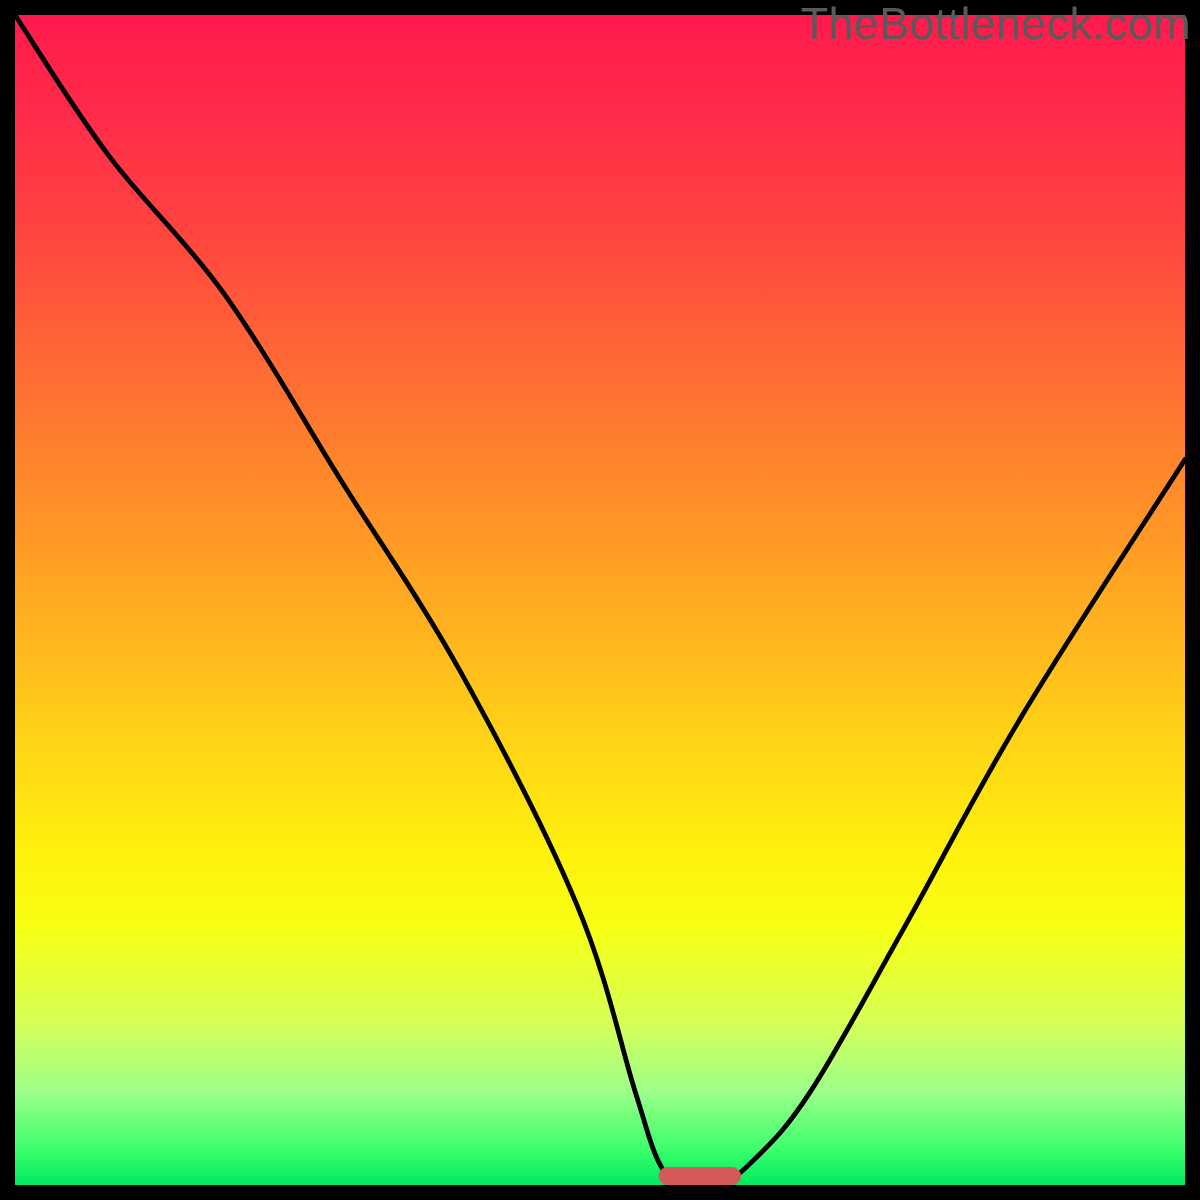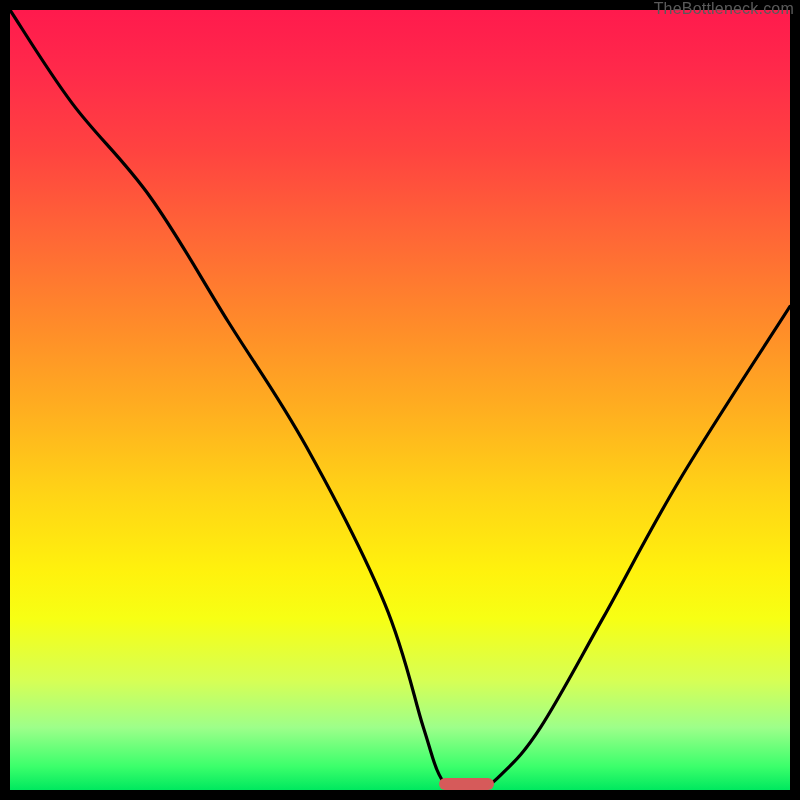--- a/index.html
+++ b/index.html
@@ -47,21 +47,21 @@
   .marker {
     position: absolute;
     background: #d65a5a;
     border-radius: 6px;
   }
   .watermark {
     position: absolute;
     top: 0px;
     right: 6px;
     color: #5a5a5a;
-    font-size: 16px;
+    font-size: 30px;
     letter-spacing: 0.2px;
     font-weight: 400;
   }
 </style>
 </head>
 <body>
 
 <div class="chart-wrap">
 
   <div class="plot-area">

